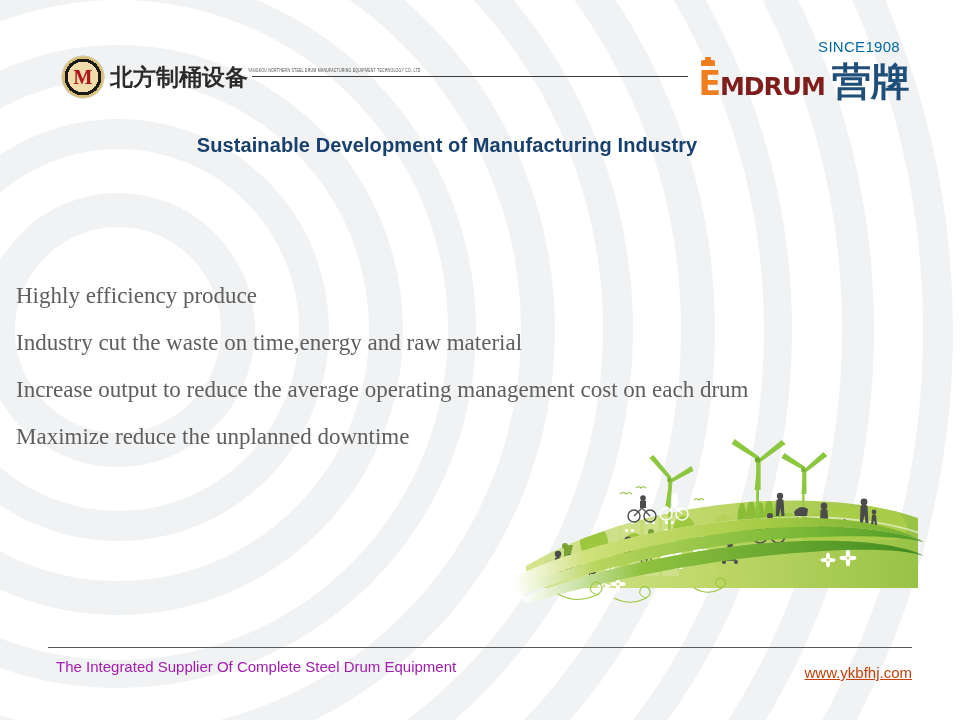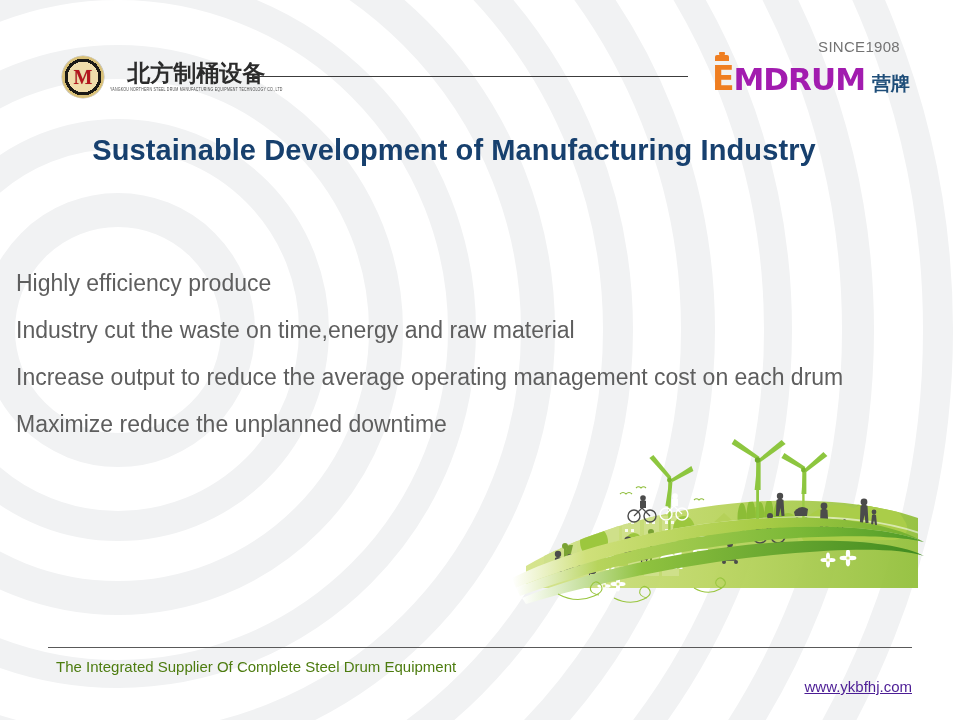--- a/index.html
+++ b/index.html
@@ -53,21 +53,21 @@
     display: flex;
     align-items: center;
     justify-content: center;
     color: #b4151c;
     font-weight: bold;
     font-size: 20px;
     font-family: "Liberation Serif", serif;
     line-height: 1;
     text-shadow: 0 0 1px rgba(0,0,0,.3);
   }
-  #logo-left-text { display: flex; flex-direction: column; line-height: 1; align-items: center; }
+  #logo-left-text { display: flex; flex-direction: row; line-height: 1; }
   #logo-cn {
     font-size: 23px;
     font-weight: bold;
     color: #2b2b2b;
     letter-spacing: 0px;
     font-family: "DejaVu Sans", sans-serif;
   }
   #logo-cn-sub {
     font-size: 3.6px;
     color: #4a4a4a;
@@ -80,21 +80,21 @@
   #header-rule {
     position: absolute;
     left: 252px; top: 76px;
     width: 436px; height: 0;
     border-top: 1.3px solid #3c3c3c;
   }
   #since {
     position: absolute;
     right: 60px; top: 38px;
     font-size: 15px;
-    color: #737373;
+    color: #0369a1;
     letter-spacing: .3px;
     white-space: nowrap;
   }
   #logo-right {
     position: absolute;
     right: 50px; top: 62px;
     display: flex;
     align-items: baseline;
     white-space: nowrap;
   }
@@ -116,55 +116,56 @@
   }
   #em-e .lid::after {
     content: "";
     position: absolute;
     left: 4px; top: -3px;
     width: 6px; height: 3px;
     background: #ef7e21;
     border-radius: 1px;
   }
   #em-rest {
-    color: #a21caf;
-    font-size: 31px;
+    color: #7f1d1d;
+    font-size: 25px;
     font-weight: bold;
     font-family: "DejaVu Sans", sans-serif;
     line-height: 1;
     letter-spacing: -1px;
   }
   #em-cn {
     color: #1f4e79;
-    font-size: 19px;
+    font-size: 39px;
     font-weight: bold;
     font-family: "DejaVu Sans", sans-serif;
     line-height: 1;
     margin-left: 7px;
   }
 
   
   #title {
     position: absolute;
-    left: 16px; top: 134px;
+    left: 9px; top: 134px;
     width: 876px;
     text-align: center;
-    font-size: 29px;
+    font-size: 20px;
     font-weight: bold;
     color: #17406e;
     letter-spacing: .1px;
     z-index: 3;
   }
 
   
   #body-lines {
     position: absolute;
-    left: 16px; top: 272px;
+    left: 16px; top: 284px;
     width: 920px;
     z-index: 3;
+    font-family: Liberation Serif, serif;
   }
   .body-line {
     font-size: 23px;
     color: #5e5e5e;
     line-height: 1;
     margin-bottom: 24px;
     white-space: nowrap;
   }
 
   
@@ -180,29 +181,29 @@
     position: absolute;
     left: 48px; top: 647px;
     width: 864px; height: 0;
     border-top: 1.2px solid #595959;
     z-index: 3;
   }
   #footer-text {
     position: absolute;
     left: 56px; top: 658px;
     font-size: 15px;
-    color: #4d7c0f;
+    color: #a21caf;
     z-index: 3;
     white-space: nowrap;
   }
   #footer-url {
     position: absolute;
-    right: 48px; top: 678px;
+    right: 48px; top: 664px;
     font-size: 15px;
-    color: #4c1d95;
+    color: #c2410c;
     text-decoration: underline;
     z-index: 3;
     white-space: nowrap;
   }
 </style>
 </head>
 <body>
 
 <div id="slide">
 

